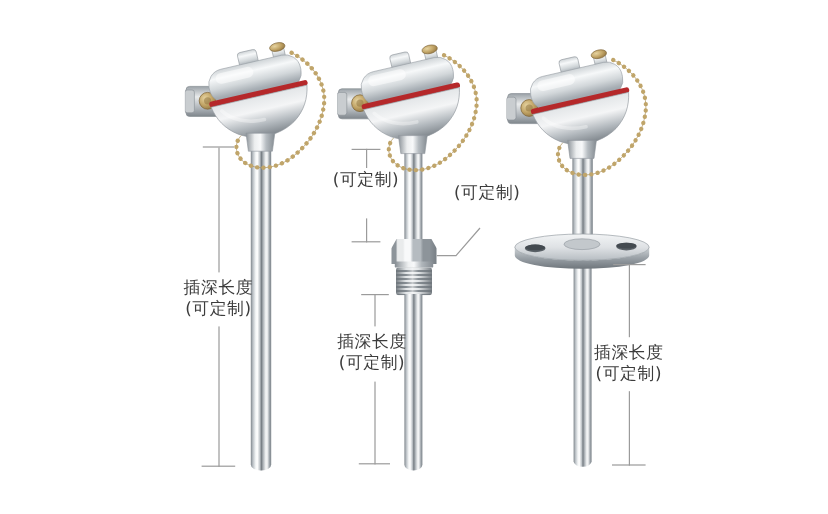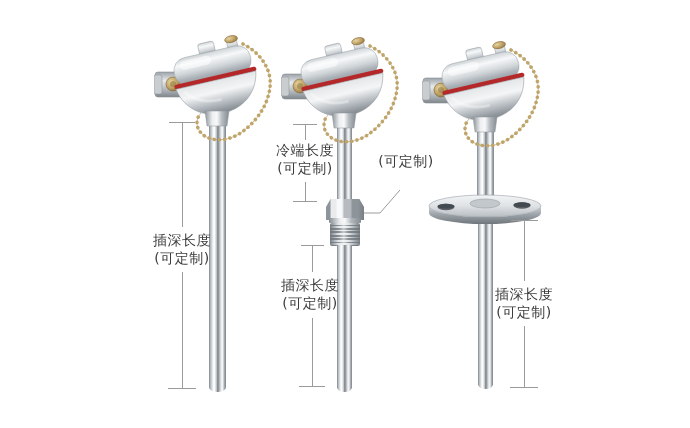--- a/index.html
+++ b/index.html
@@ -137,21 +137,20 @@
       </svg>
     <div class="tube" style="left:337px;top:120px;width:15px;height:80px"></div>
     <div class="hex" style="left:326px;top:199px;width:38px;height:21px"></div>
     <div class="collar" style="left:329px;top:218px;width:32px;height:5px"></div>
     <div class="threads" style="left:330px;top:223px;width:30px;height:23px"></div>
     <div class="tube tip" style="left:337px;top:245px;width:15px;height:147px"></div>
 
     <div class="dim-h" style="left:293px;top:124px;width:24px"></div>
     <div class="dim-v" style="left:305px;top:124px;height:16px"></div>
     <div class="lbl" style="left:250px;top:141px;width:110px">
-      <span>冷端长度</span>
       <span>(可定制)</span>
     </div>
     <div class="dim-v" style="left:305px;top:182px;height:20px"></div>
     <div class="dim-h" style="left:293px;top:201px;width:24px"></div>
 
     <div class="lbl" style="left:344px;top:152px;width:124px">
       <span>(可定制)</span>
     </div>
     <svg class="leader" style="left:358px;top:186px" width="48" height="32" viewBox="0 0 48 32">
       <path d="M 42,4 L 22,27 L 6,27" fill="none" stroke="#9b9b9b" stroke-width="1"></path>

